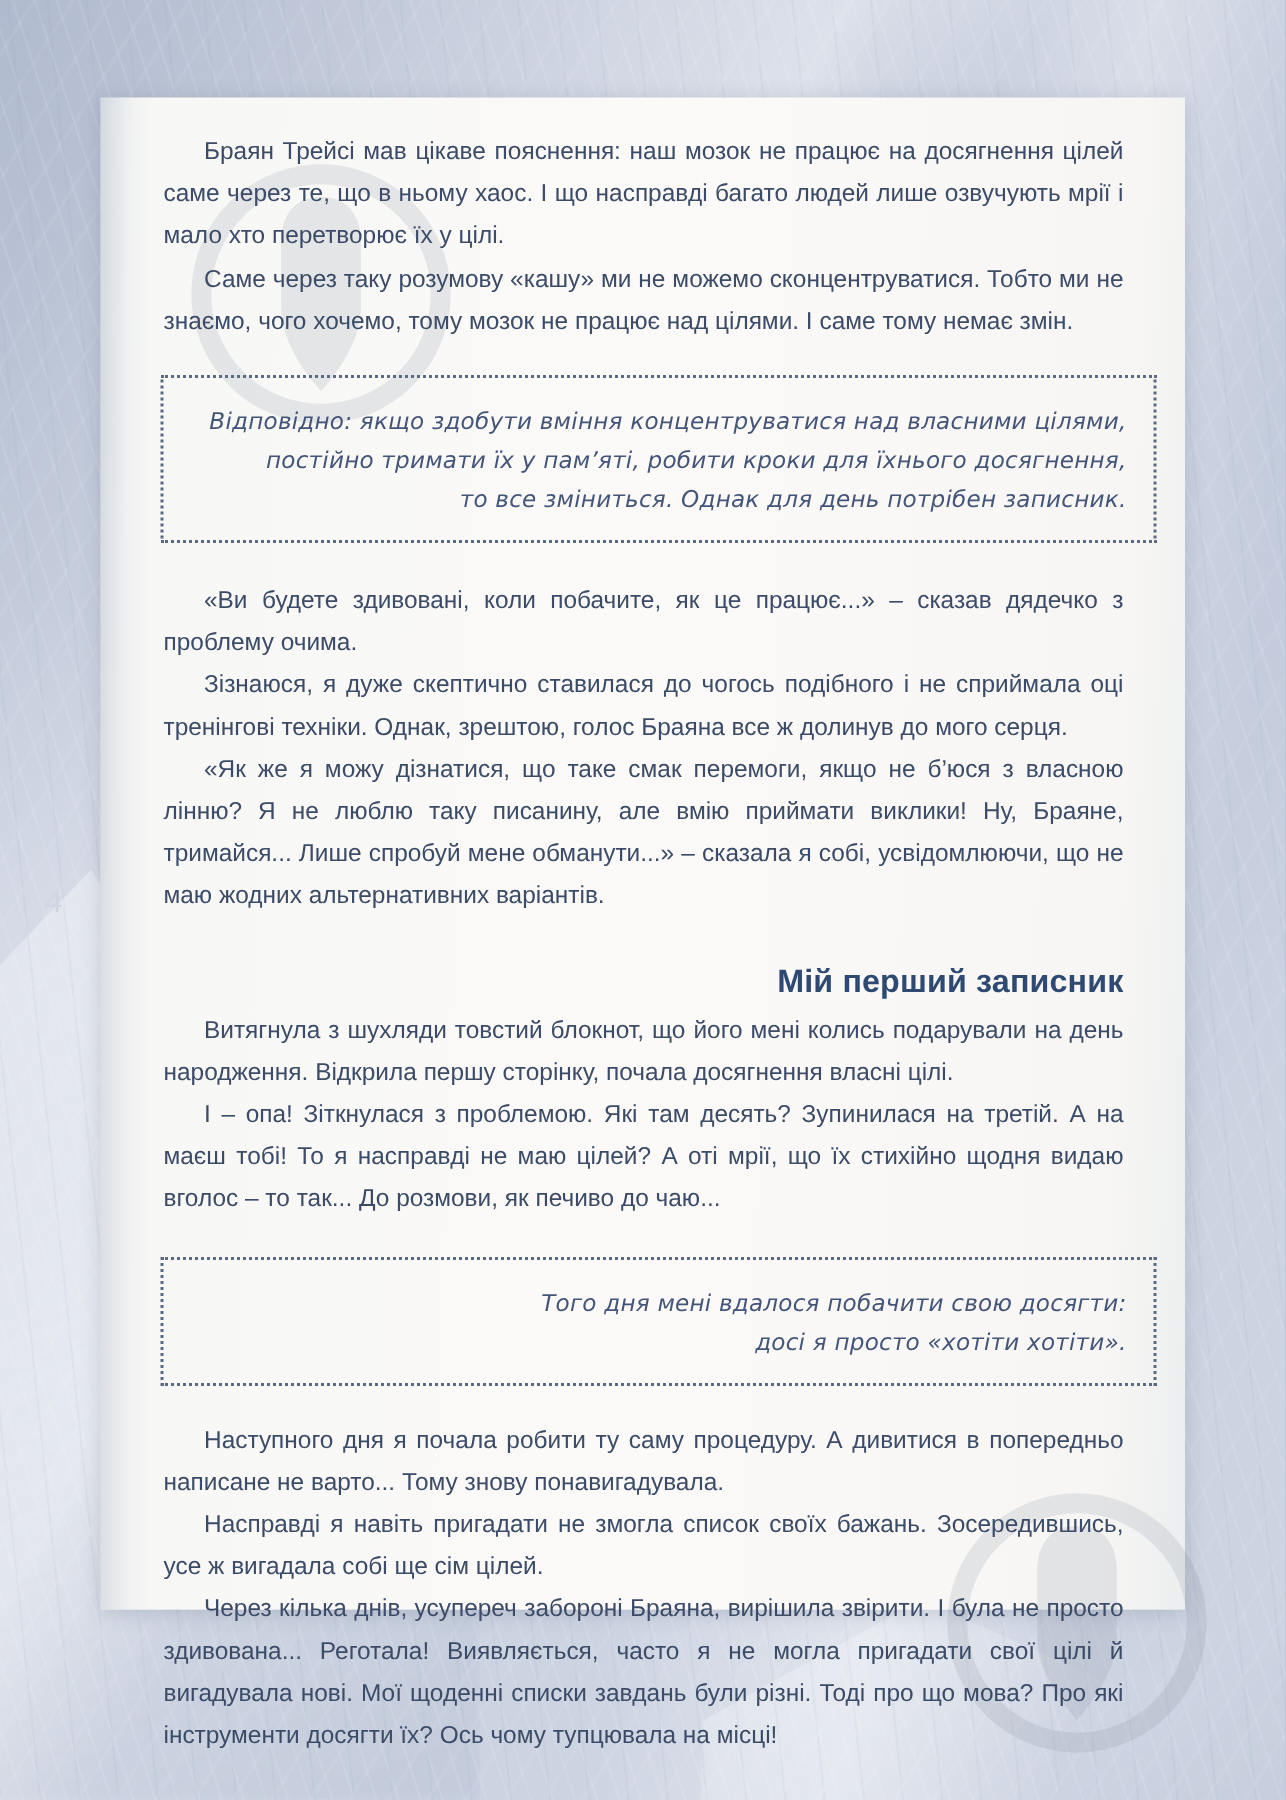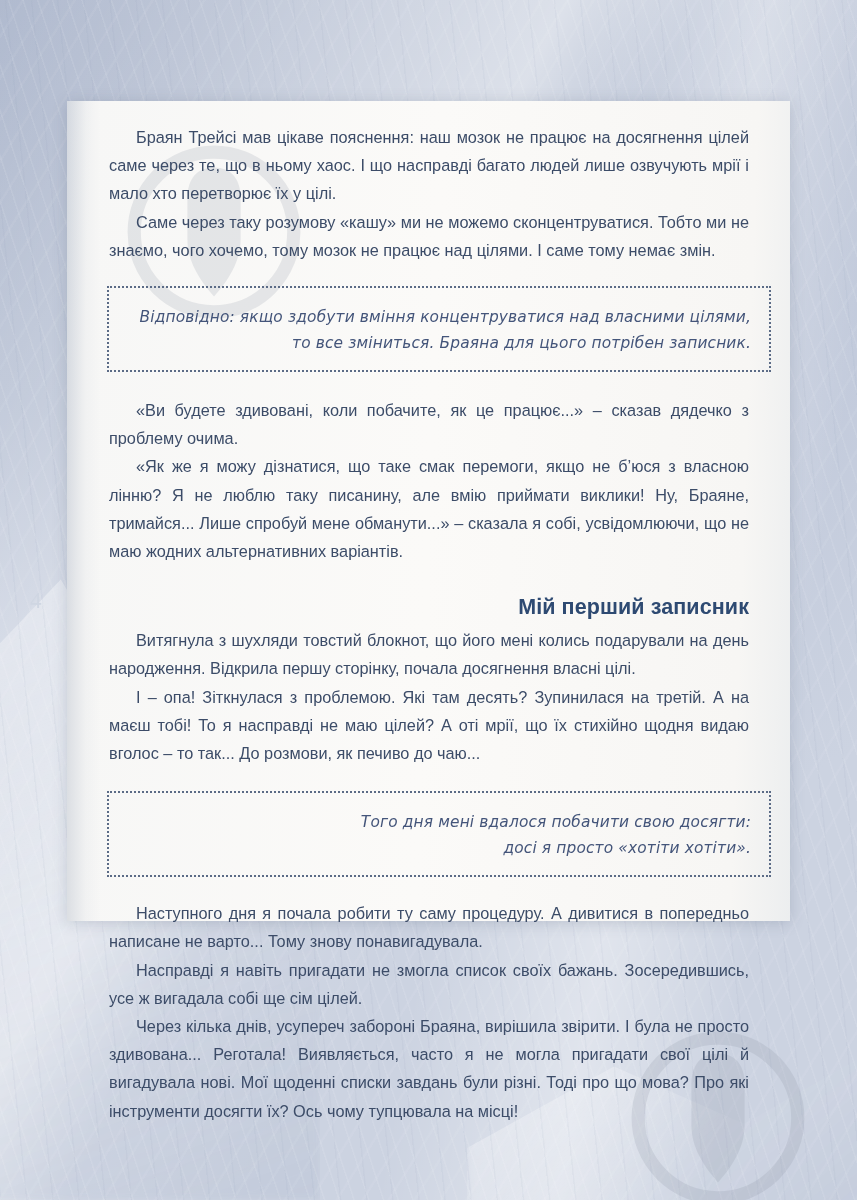--- a/index.html
+++ b/index.html
@@ -65,25 +65,24 @@
     letter-spacing: 0;
     user-select: none;
   }
 
   
   #page-sheet {
     position: absolute;
     left: 67px;
     top: 65px;
     width: 723px;
-    height: 820px;
+    height: 1008px;
     background:
       linear-gradient(92deg, #eef0f2 0px, #f7f7f6 26px, #fbfaf8 50%, #f7f6f4 92%, #eceeef 100%);
     box-shadow: 0 2px 14px rgba(60,74,100,0.20);
-    margin-top: 36px;
   }
   
   #page-sheet:before {
     content: "";
     position: absolute;
     left: 0; top: 0; bottom: 0; width: 34px;
     background: linear-gradient(90deg, rgba(120,134,160,0.22) 0%, rgba(120,134,160,0.05) 55%, rgba(120,134,160,0) 100%);
     pointer-events: none;
   }
 
@@ -179,25 +178,27 @@
 
   <div id="content">
 
     <div class="par-group">
       <p class="body-par">Браян Трейсі мав цікаве пояснення: наш мозок не працює на досягнення цілей саме через те, що в ньому хаос. І що насправді багато людей лише озвучують мрії і мало хто перетворює їх у цілі.</p>
       <p class="body-par">Саме через таку розумову «кашу» ми не можемо сконцентруватися. Тобто ми не знаємо, чого хочемо, тому мозок не працює над цілями. І саме тому немає змін.</p>
     </div>
 
     <div class="quote-box" id="quote-box-1">
       <div class="quote-line">Відповідно: якщо здобути вміння концентруватися над власними цілями,</div>
-      <div class="quote-line">то все зміниться. Браяна для цього потрібен записник.</div>
+      <div class="quote-line">постійно тримати їх у пам’яті, робити кроки для їхнього досягнення,</div>
+      <div class="quote-line">то все зміниться. Однак для день потрібен записник.</div>
     </div>
 
     <div class="par-group">
       <p class="body-par">«Ви будете здивовані, коли побачите, як це працює...» – сказав дядечко з проблему очима.</p>
+      <p class="body-par">Зізнаюся, я дуже скептично ставилася до чогось подібного і не сприймала оці тренінгові техніки. Однак, зрештою, голос Браяна все ж долинув до мого серця.</p>
       <p class="body-par">«Як же я можу дізнатися, що таке смак перемоги, якщо не б’юся з власною лінню? Я не люблю таку писанину, але вмію приймати виклики! Ну, Браяне, тримайся... Лише спробуй мене обманути...» – сказала я собі, усвідомлюючи, що не маю жодних альтернативних варіантів.</p>
     </div>
 
     <h2 id="section-heading">Мій перший записник</h2>
 
     <div class="par-group">
       <p class="body-par"> Витягнула з шухляди товстий блокнот, що його мені колись подарували на день народження. Відкрила першу сторінку, почала досягнення власні цілі.</p>
       <p class="body-par">І – опа! Зіткнулася з проблемою. Які там десять? Зупинилася на третій. А на маєш тобі! То я насправді не маю цілей? А оті мрії, що їх стихійно щодня видаю вголос – то так... До розмови, як печиво до чаю...</p>
     </div>
 

